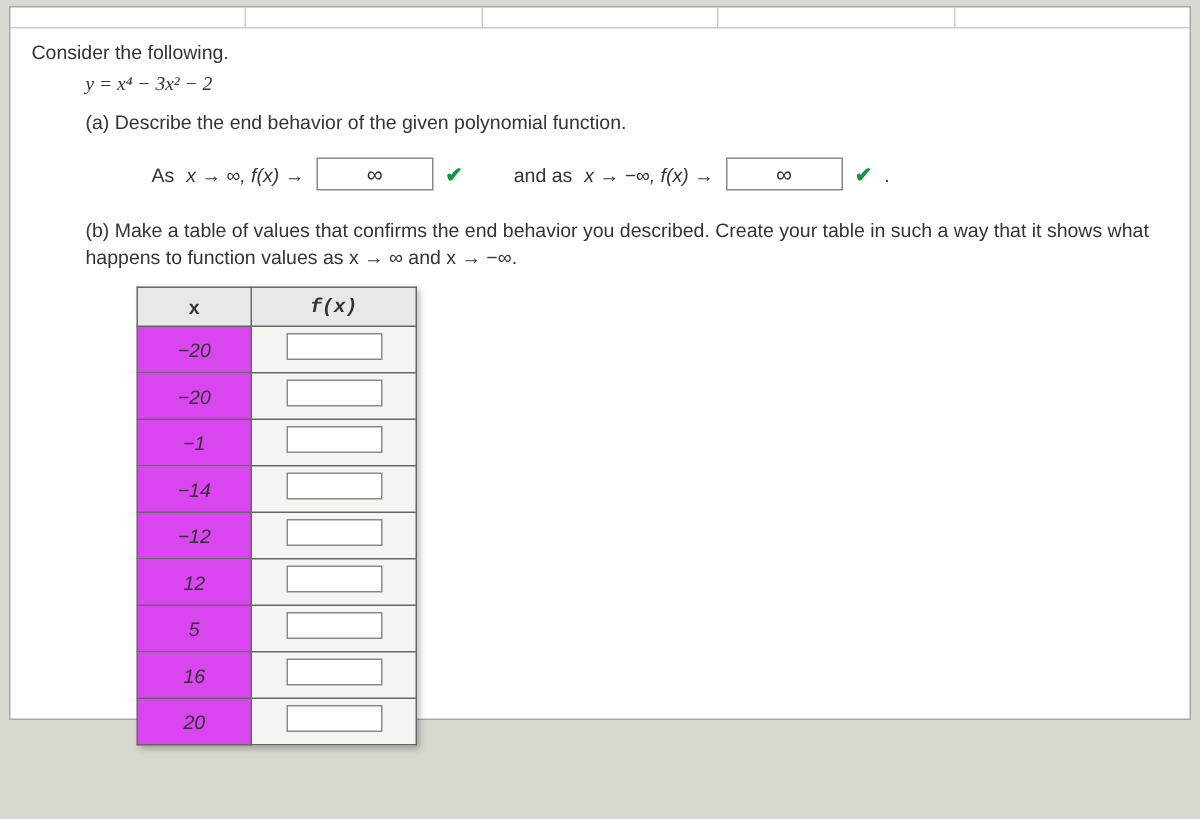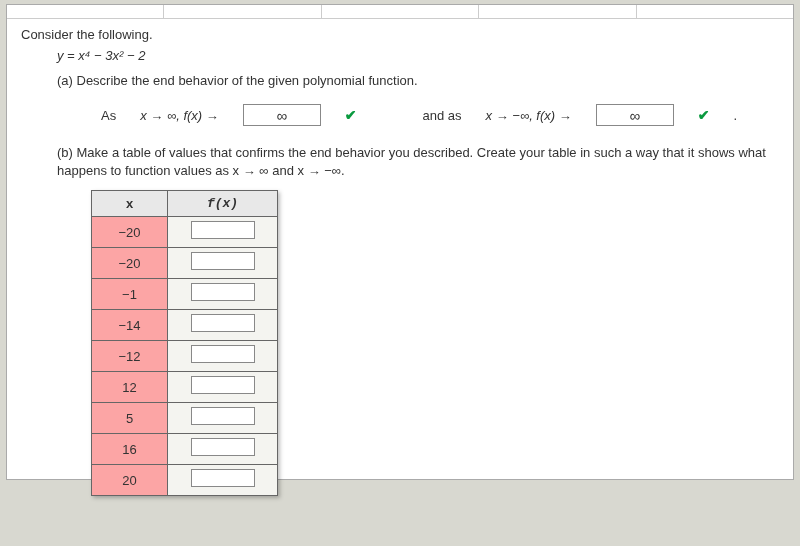--- a/index.html
+++ b/index.html
@@ -20,45 +20,45 @@
     height: 476px;
   }
   .topbar-hint {
     height: 14px;
     border-bottom: 1px solid #ccc;
     margin: -10px -14px 8px -14px;
     display:flex;
   }
   .topbar-hint .seg { flex:1; border-right:1px solid #ccc; height:14px; }
   .prompt-line { margin-bottom: 6px; }
-  .equation { font-style: italic; margin: 6px 0 10px 36px; }
+  .equation { font-style: italic; margin: 6px 0 10px 36px; font-family: Liberation Serif, serif; }
   .subq { margin: 4px 0 16px 36px; }
   .inline-math { font-style: italic; }
-  .answer-row { margin: 8px 0 18px 80px; display:flex; align-items:center; gap:24px; }
+  .answer-row { margin: 8px 0 18px 80px; display:flex; align-items:center; gap:8px; }
   .answer-box {
     display:inline-block; min-width: 78px; height:22px;
     border:1px solid #888; background:#fff; padding:2px 6px;
     font-size:14px; text-align:center;
   }
   .check { color:#0a9a3f; font-weight:bold; font-size:14px; }
   .partb-text { margin: 14px 0 10px 36px; line-height:1.4; }
   table.vals {
     border-collapse: collapse;
     margin-left: 70px;
     box-shadow: 2px 2px 4px rgba(0,0,0,0.25);
   }
   table.vals th, table.vals td {
     border:1px solid #666;
     padding:4px 10px;
     text-align:center;
     height:26px;
   }
   table.vals th { background:#e8e8e8; font-weight:bold; font-style: normal; }
   table.vals th.fx { font-style: italic; }
-  .cell-x { width:76px; background:#fca5a5; }
+  .cell-x { width:76px; background:#d946ef;font-style:italic; }
   .cell-fx { width:110px; background:#f4f4f0;font-family:Liberation Mono, monospace; }
   .mini-input {
     display:inline-block; width:64px; height:18px;
     border:1px solid #888; background:#fff;
   }
   .inf { font-size:15px; }
 </style>
 </head>
 <body>
 

